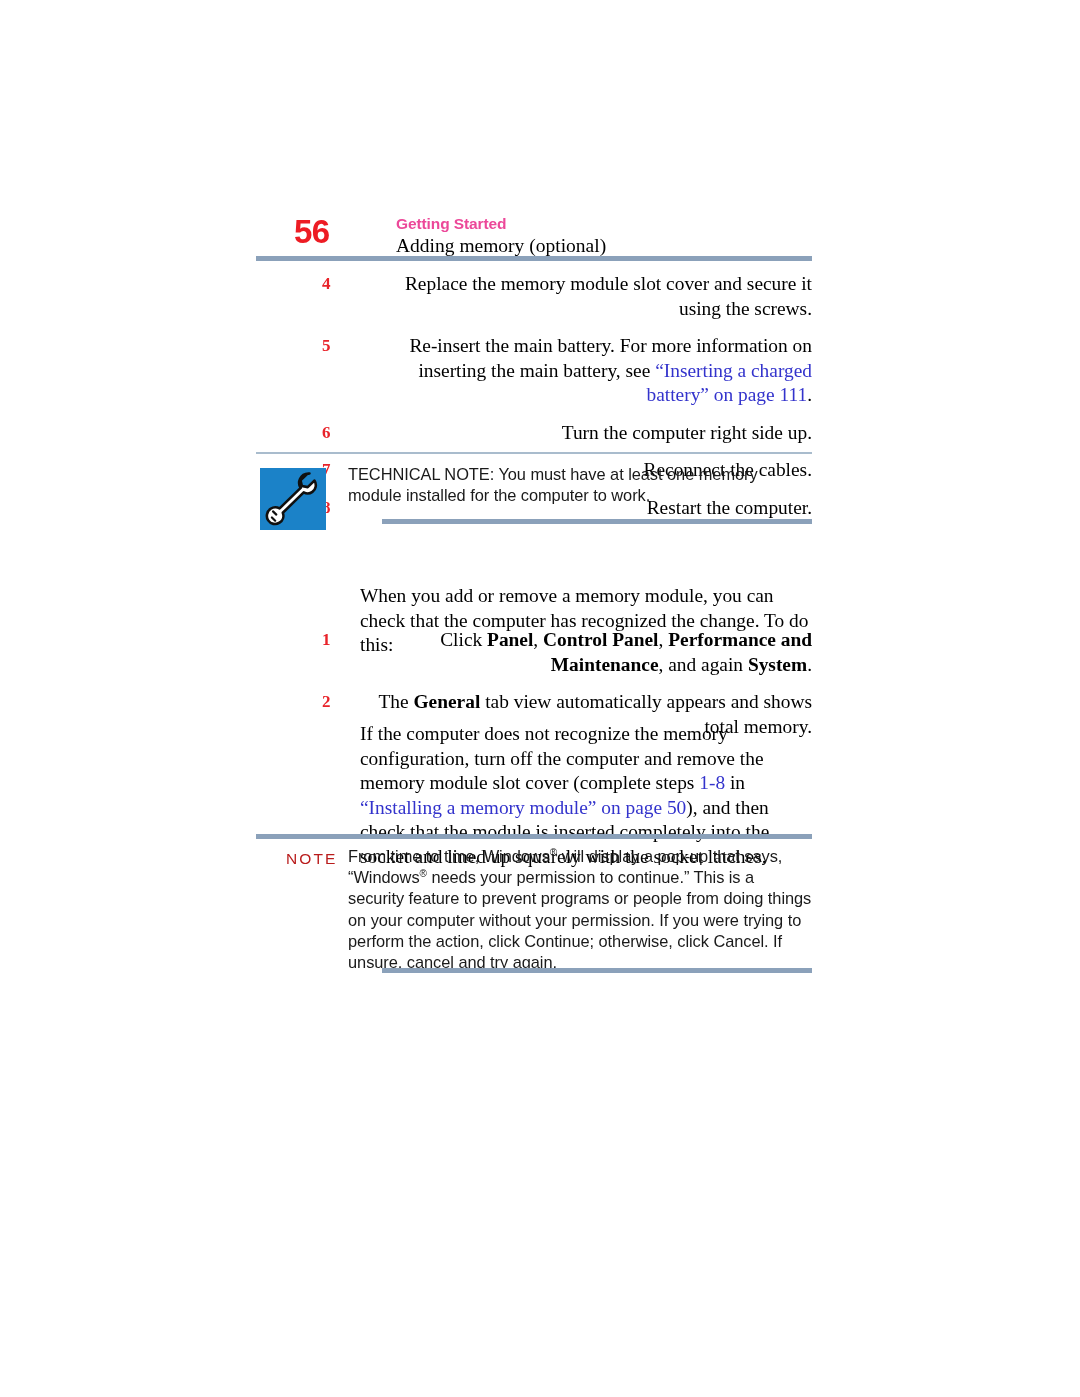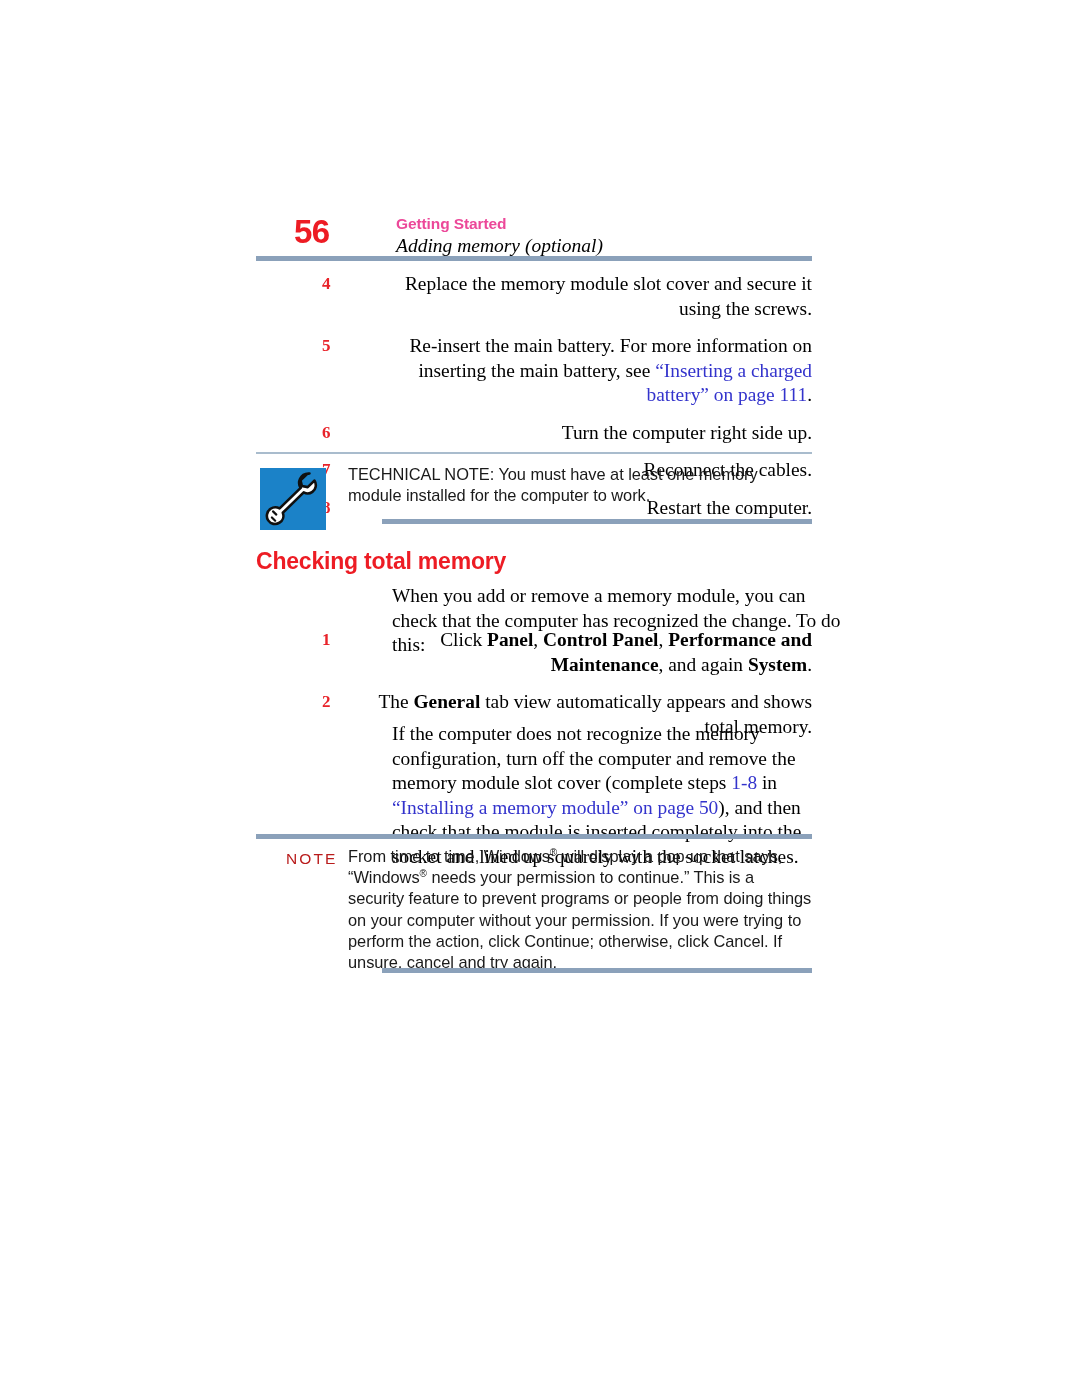--- a/index.html
+++ b/index.html
@@ -55,21 +55,20 @@
   .header-chapter {
     font-family: "Liberation Sans Narrow", "Liberation Sans", sans-serif;
     font-weight: bold;
     font-size: 15.5px;
     line-height: 19px;
     color: #ec4899;
     letter-spacing: -0.1px;
   }
   .header-section {
     font-family: "Liberation Serif", serif;
-    font-style: italic;
     font-size: 19.5px;
     line-height: 24px;
     color: #000000;
     margin-top: 1px;
   }
 
   
   .rule {
     position: absolute;
     background: #8fa5bd;
@@ -115,21 +114,20 @@
   .step-body b { font-weight: bold; }
   .lnk { color: #3333cc; }
 
   
   .body-para {
     position: absolute;
     left: 360px;
     width: 452px;
     font-size: 19.4px;
     line-height: 24.5px;
-    margin-left: 32px;
   }
 
   
   .callout {
     position: absolute;
     left: 256px;
     width: 556px;
   }
   .callout-icon {
     position: absolute;
@@ -228,21 +226,20 @@
                    L42.7 15.1 L36.9 14.0 L35.5 8.4 L42.3 1.9 C41.9 1.7 44.5 1.5 44.5 1.5 Z" fill="#ffffff" stroke="#101010" stroke-width="2.6" stroke-linejoin="round"></path>
           <path d="M8.0 39.4 L11.3 42.6 M6.9 45.5 L10.2 48.7" stroke="#101010" stroke-width="2.2" stroke-linecap="round"></path>
         </g>
       </svg>
     </div>
     <div class="callout-text" id="technical-note-text"><span>TECHNICAL NOTE: You must have at least one memory module installed for the computer to work.</span></div>
   </div>
 
   <div class="rule rule-thick" style="left:382px; top:519px; width:430px;"></div>
 
-  <div class="section-head" style="top:548px;">Checking total memory</div>
 
   <div class="body-para" style="top:584px;">When you add or remove a memory module, you can check that the computer has recognized the change. To do this:</div>
 
   <div class="steps" id="steps-group-2" style="top:628px;">
       <div class="step">
         <div class="step-num">1</div>
         <div class="step-body"><span>Click </span><b>Panel</b><span>, </span><b>Control Panel</b><span>, </span><b>Performance and Maintenance</b><span>, and again </span><b>System</b><span>.</span></div>
       </div>
       <div class="step">
         <div class="step-num">2</div>

